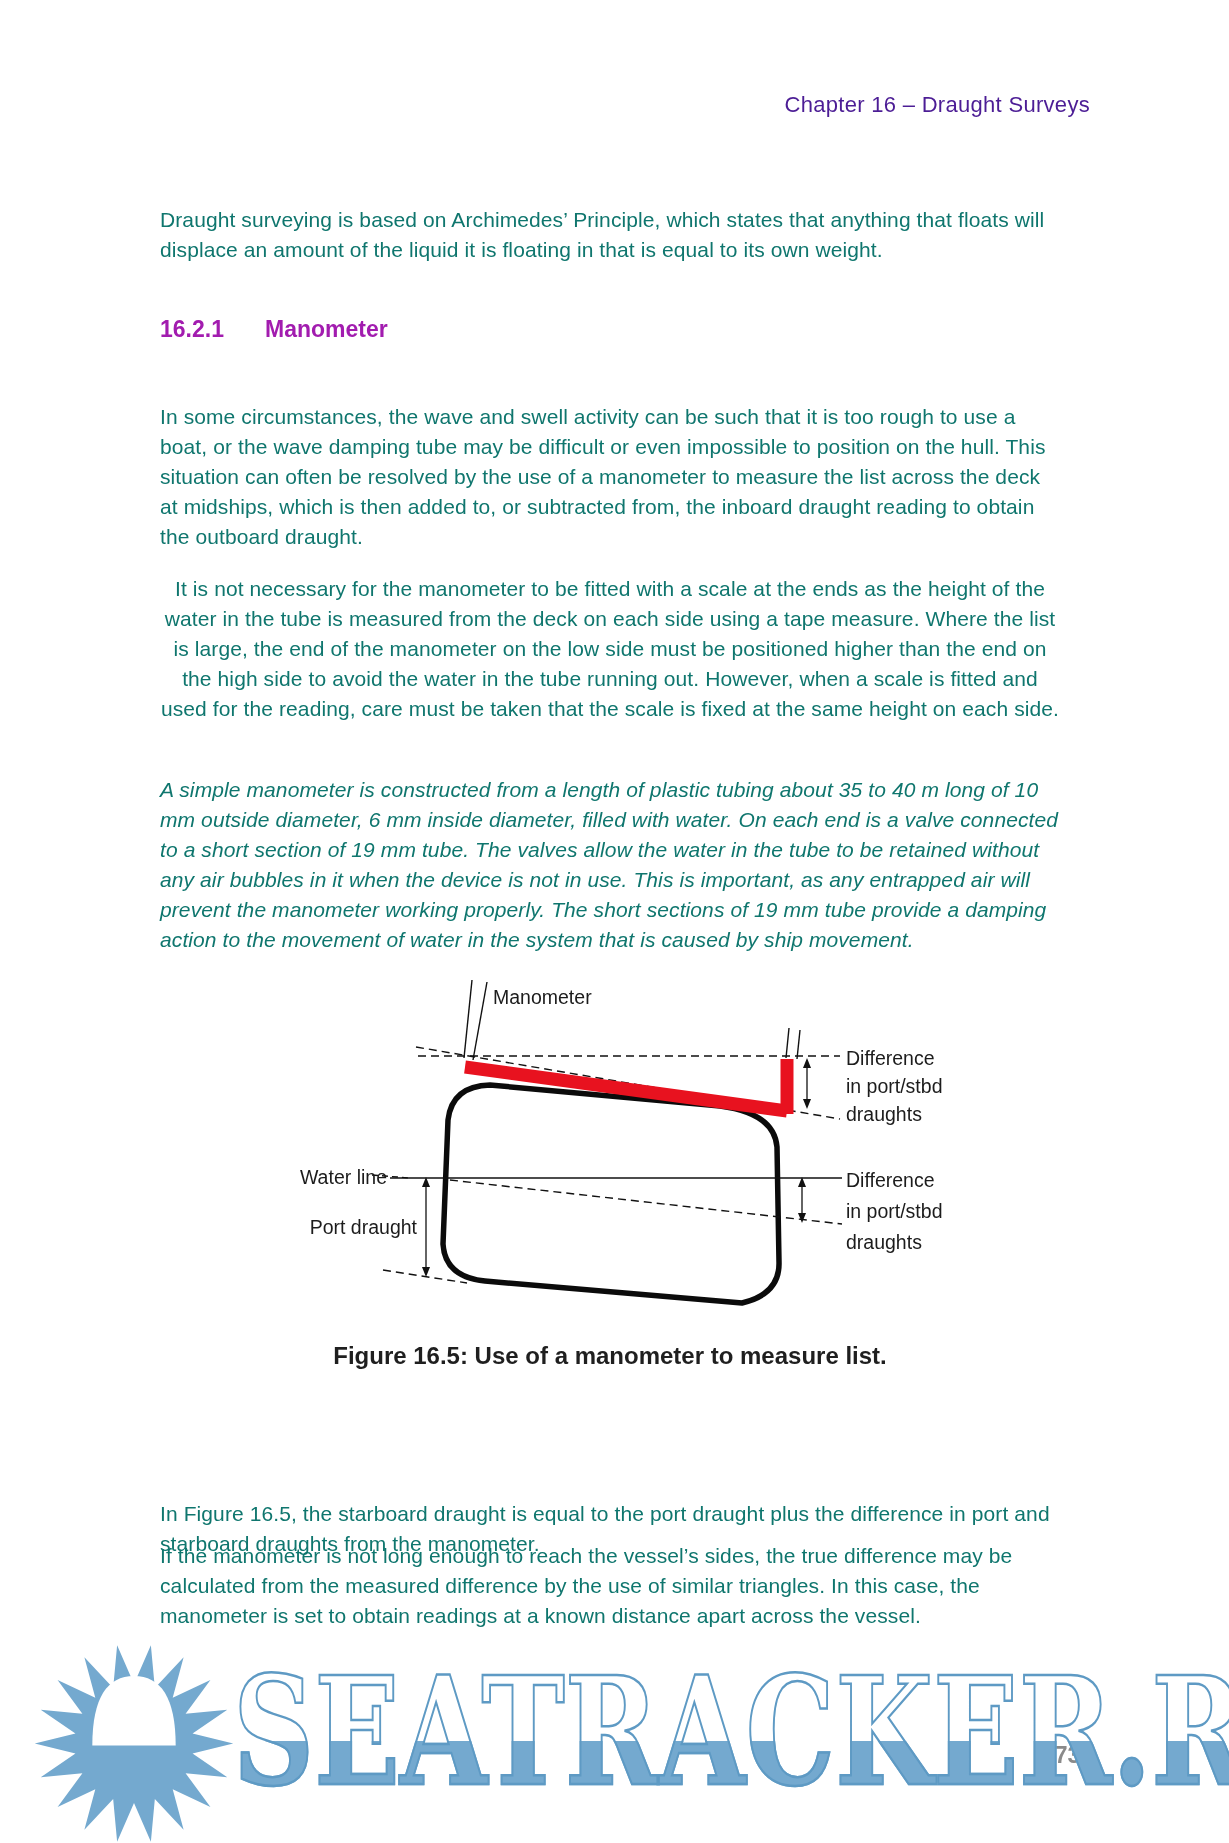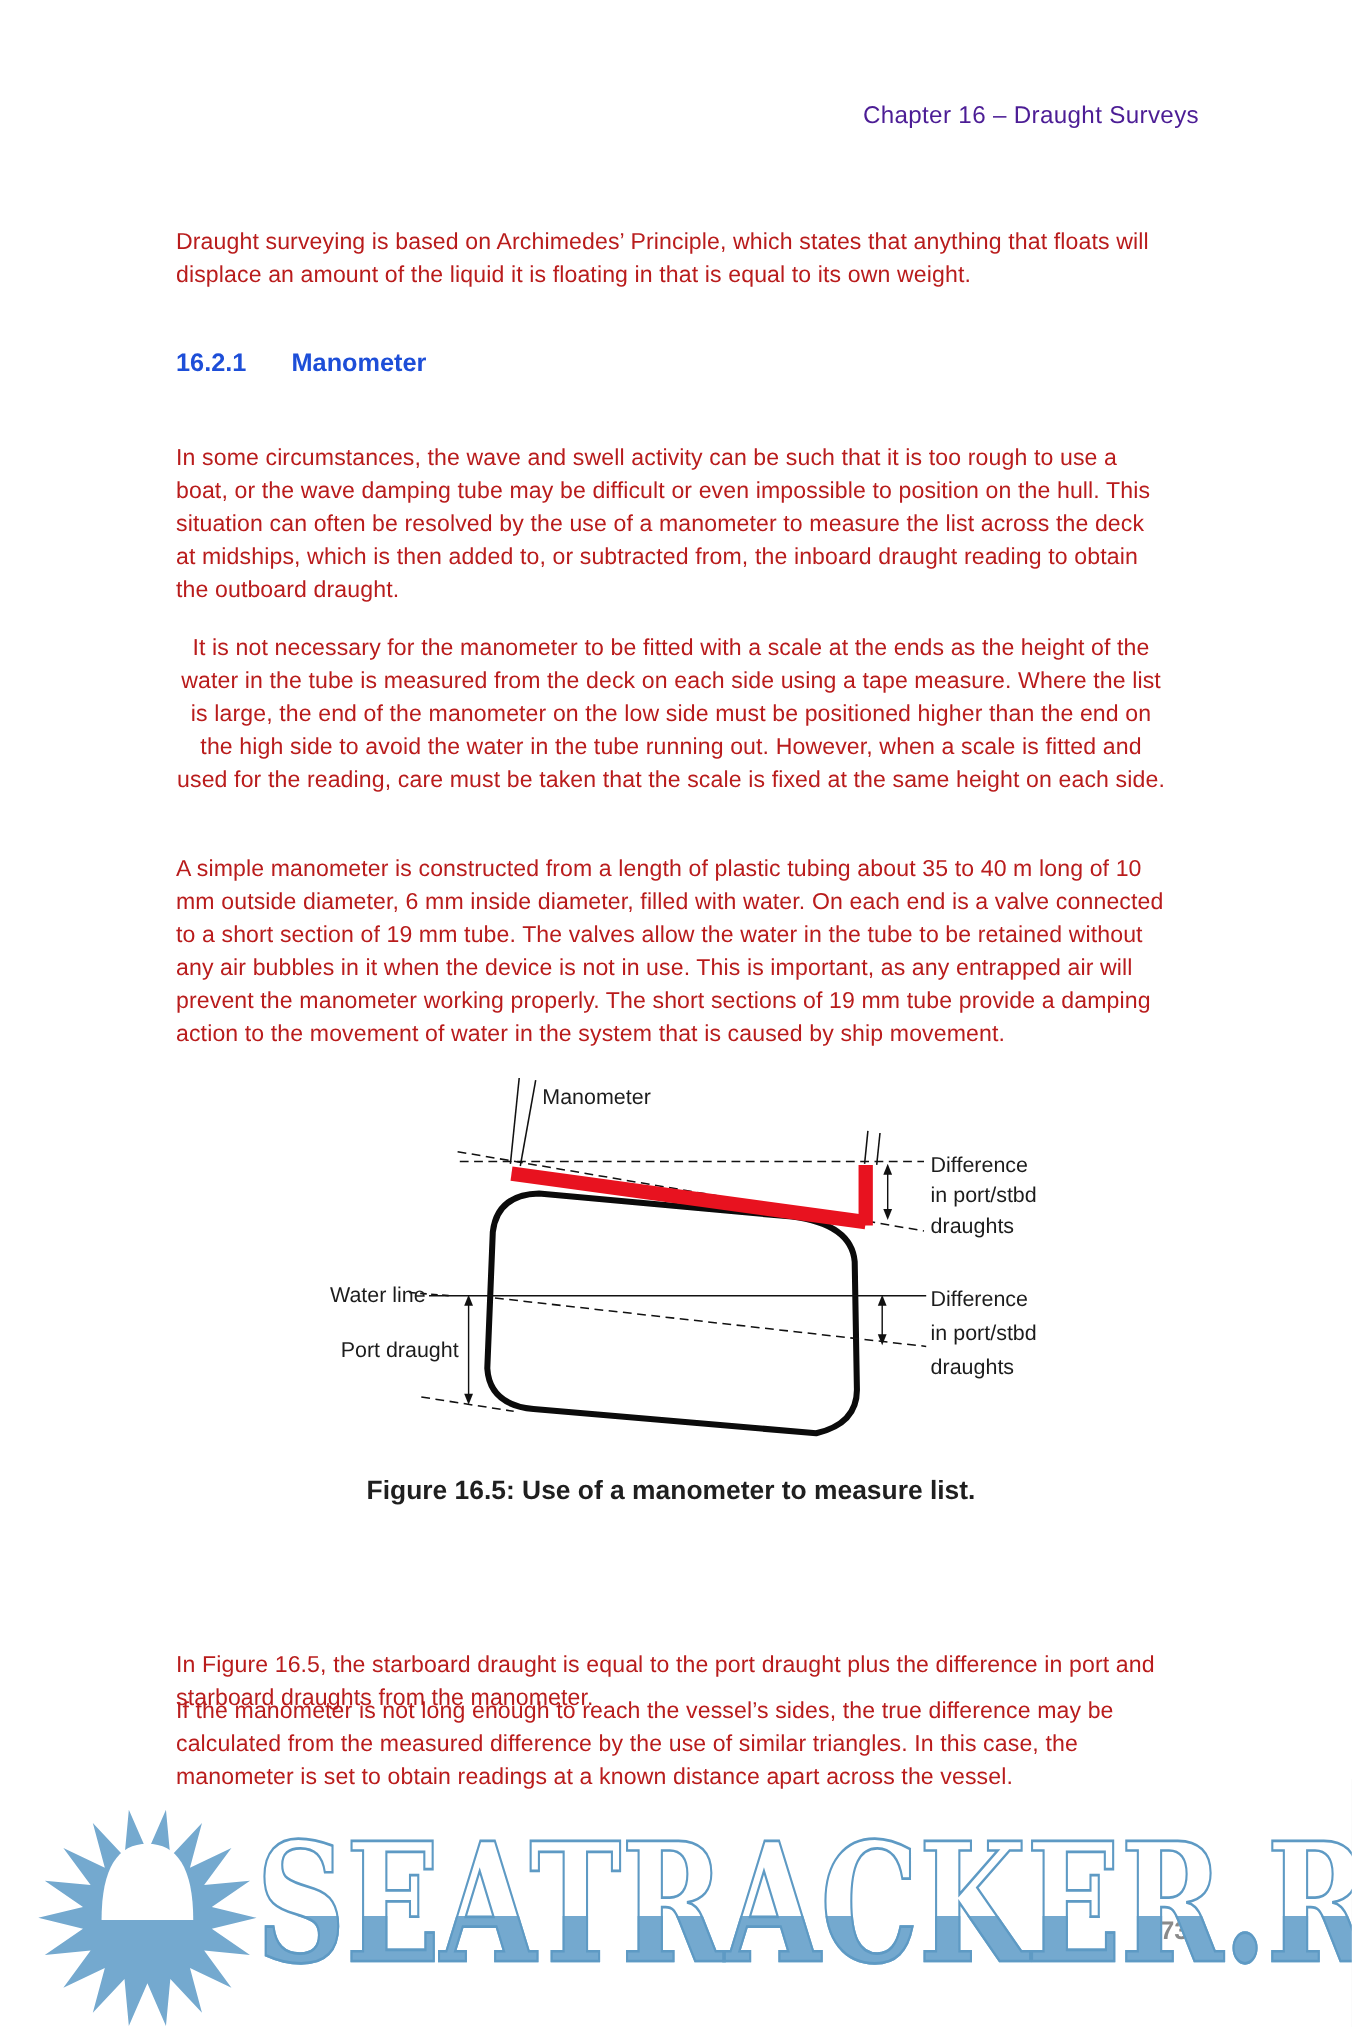--- a/index.html
+++ b/index.html
@@ -7,36 +7,36 @@
     position:relative;width:1229px;height:1843px;margin:0 auto;
     background:#ffffff;overflow:hidden;
     font-family:"Liberation Sans", sans-serif;color:#2f2f2f;
   }
   .running-header{
     position:absolute;top:92px;right:139px;
     font-size:22px;color:#4c1d95;letter-spacing:.3px;
   }
   .para{
     position:absolute;left:160px;width:900px;
-    font-size:21px;line-height:30px;color:#b91c1c;letter-spacing:.1px;
+    font-size:21px;line-height:30px;color:#0f766e;letter-spacing:.1px;
   }
   .h2{
     position:absolute;left:160px;top:266px;width:900px;
     font-size:29px;font-weight:bold;color:#2f2b63;
   }
   .h2 .sec-num{display:inline-block;width:95px;}
   .h3{
     position:absolute;left:160px;top:316px;width:900px;
-    font-size:23px;font-weight:bold;color:#1d4ed8;
+    font-size:23px;font-weight:bold;color:#a21caf;
   }
   .h3 .sec-num{display:inline-block;width:105px;}
   #p1{top:184px;}
   #p2{top:381px;}
   #p3{top:553px;text-align:center;}
-  #p4{top:754px;}
+  #p4{top:754px;font-style:italic;}
   #p5{top:1478px;}
   #p6{top:1520px;}
   .figure-wrap{position:absolute;left:280px;top:972px;width:730px;height:385px;}
   .fig-caption{
     position:absolute;left:160px;top:1342px;width:900px;
     text-align:center;font-size:24px;font-weight:bold;color:#1f1f1f;
   }
   .page-number{
     position:absolute;left:1042px;top:1742px;z-index:3;
     font-size:23px;font-weight:600;color:#8a8a8a;

